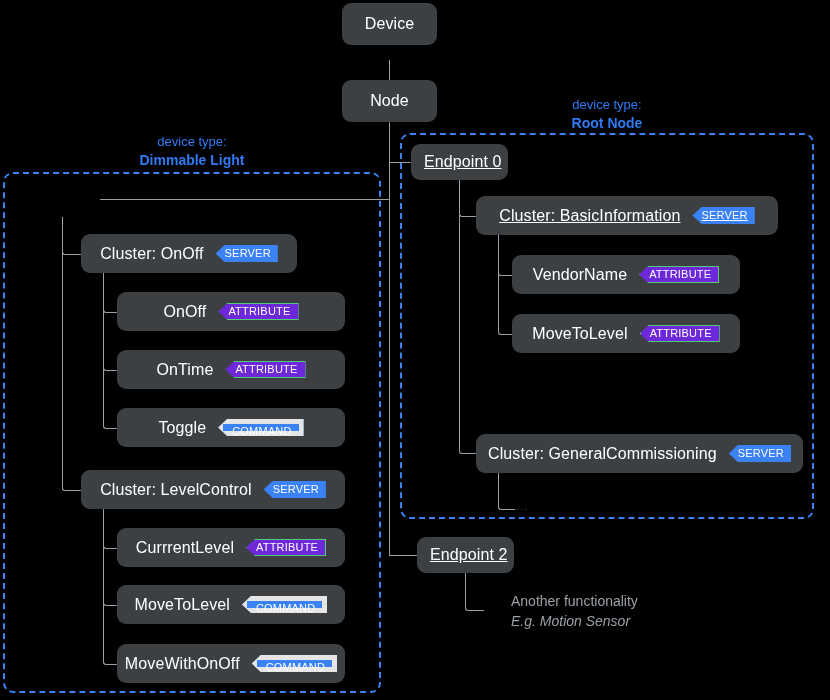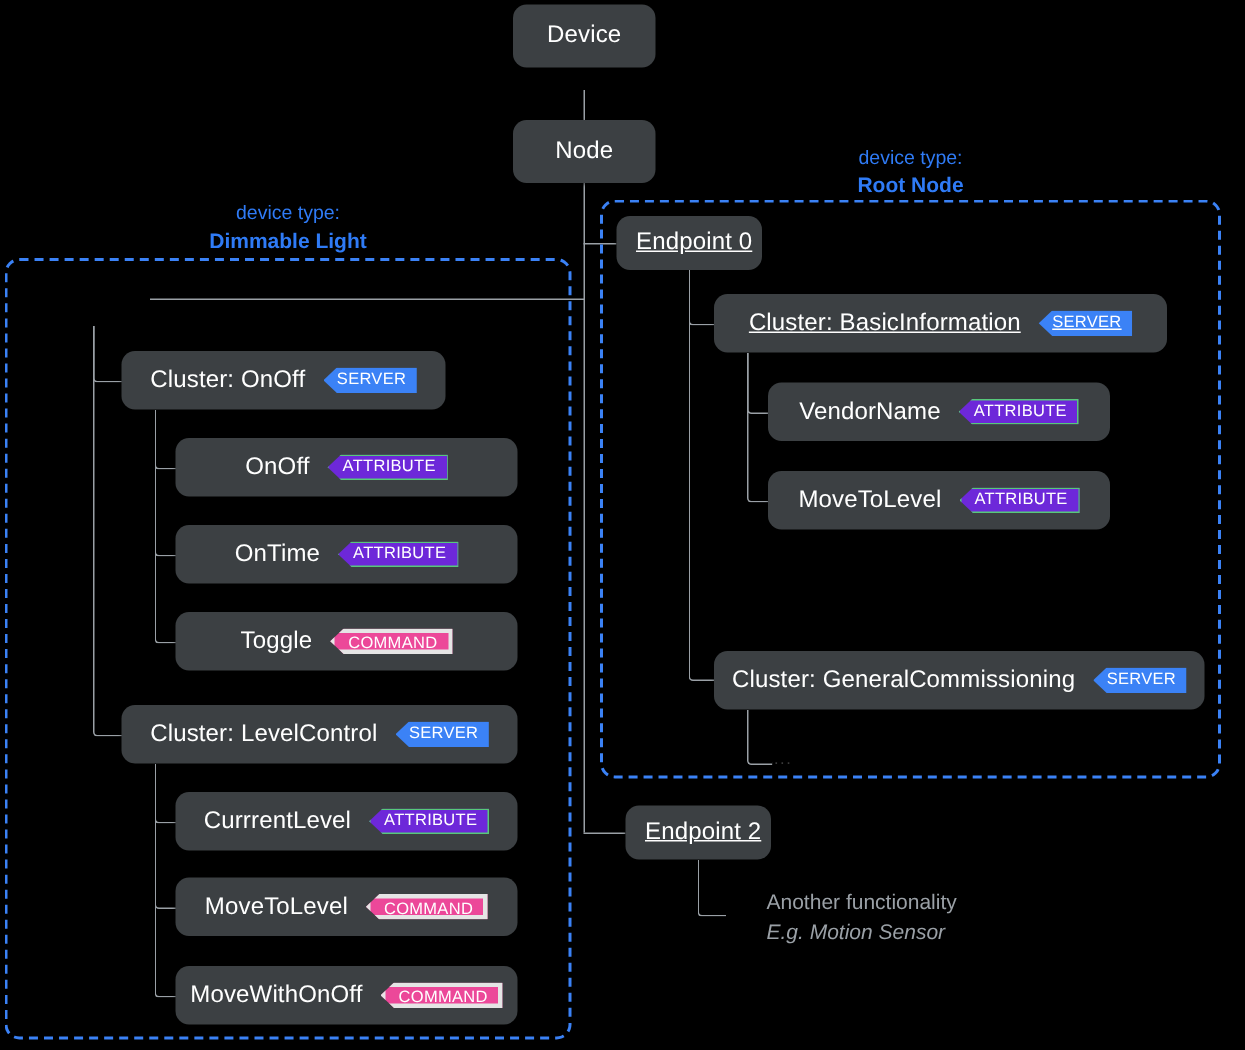--- a/index.html
+++ b/index.html
@@ -101,21 +101,21 @@
     color: #ffffff;
     font-family: "Liberation Sans", sans-serif;
     letter-spacing: 0.2px;
     white-space: nowrap;
     clip-path: polygon(9px 0, 100% 0, 100% 100%, 9px 100%, 0 50%);
     text-align: center;
     box-sizing: border-box;
   }
   .badge.server    { background: #3b82f6; }
   .badge.attribute { background: #6d28d9; border: 1px solid #57c97a; }
-  .badge.command   { background: #ec4899; border: 3px solid #e5e5e5; }
+  .badge.command   { background: #3b82f6; border: 5px solid #e5e5e5; }
   .badge.attribute, .badge.command { line-height: 15px; height: 17px; }
 
   
   .group {
     position: absolute;
     border: 2px dashed #3b82f6;
     border-radius: 10px;
     box-sizing: border-box;
     background: transparent;
   }

